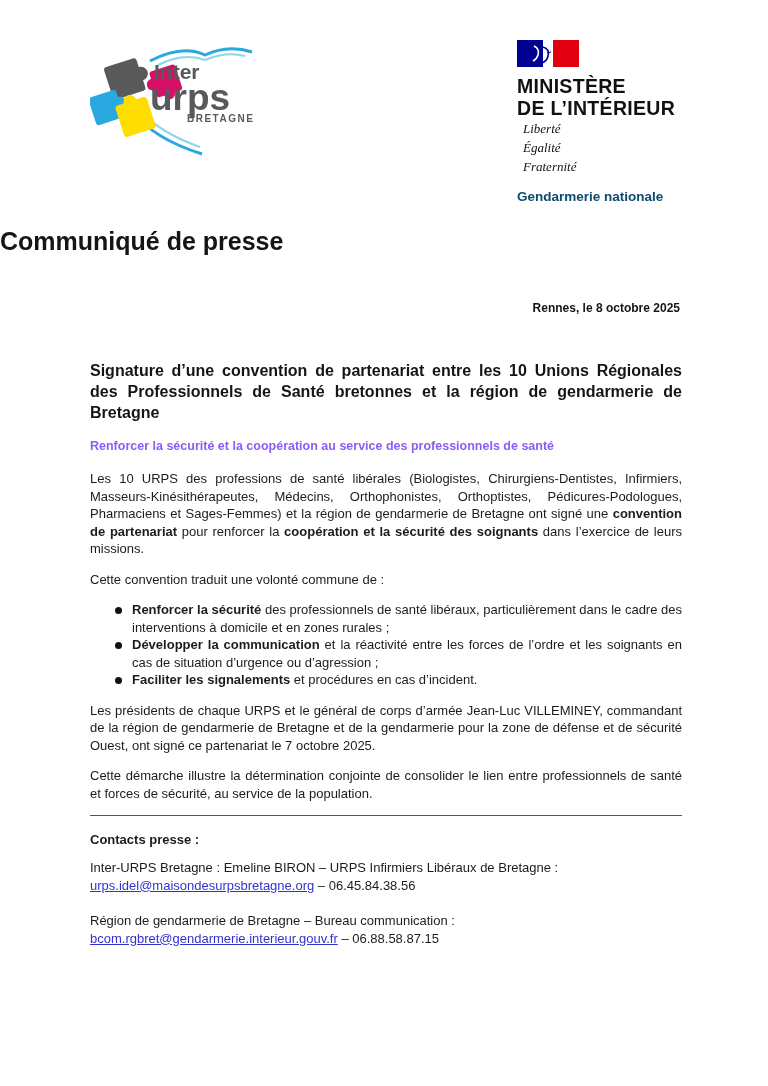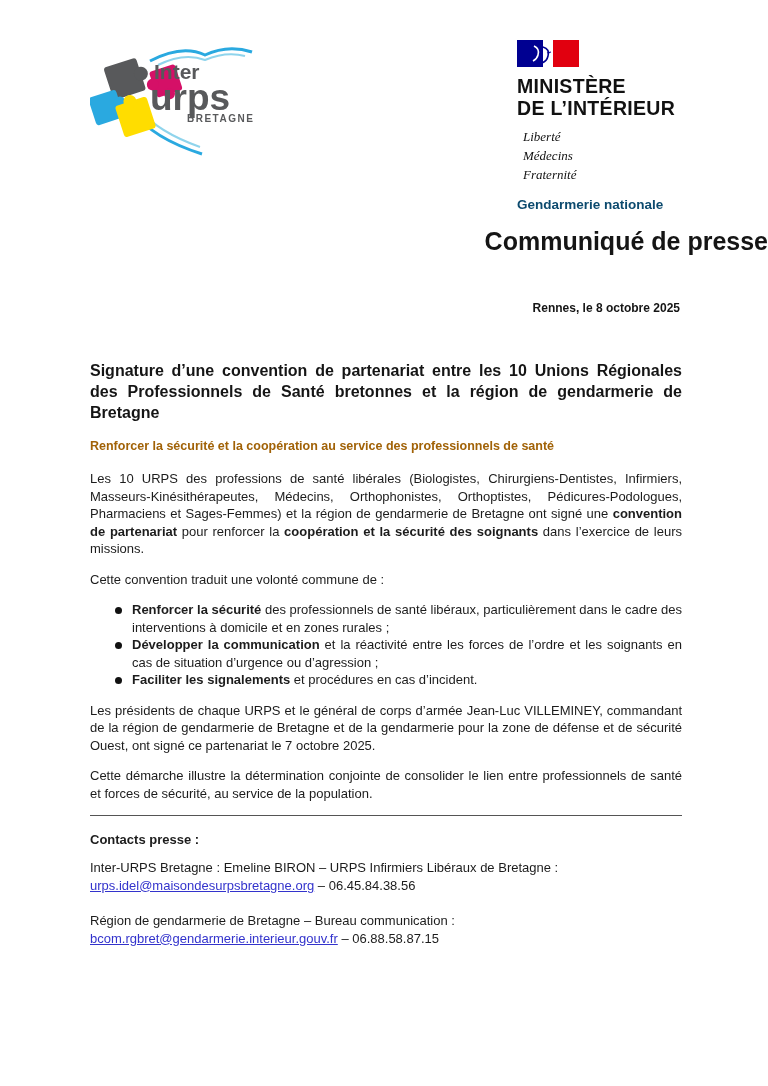--- a/index.html
+++ b/index.html
@@ -8,34 +8,34 @@
     font-family:"Liberation Sans","DejaVu Sans",sans-serif;
     color:#1c1c1c;-webkit-font-smoothing:antialiased;
   }
   .page{position:absolute;inset:0;background:#fff;padding-left:12px;}
 
   
   .logo-urps{position:absolute;left:90px;top:36px;width:190px;height:145px;}
   .ministry{position:absolute;left:517px;top:40px;width:210px;}
   .flag{display:block;width:62px;height:27px;margin-bottom:8px;}
   .min-name{font-weight:bold;font-size:19.5px;line-height:22px;color:#111;letter-spacing:.3px;}
-  .motto{margin-top:8px;margin-left:6px;font-family:"Liberation Serif","DejaVu Serif",serif;
+  .motto{margin-left:6px;font-family:"Liberation Serif","DejaVu Serif",serif;
          font-style:italic;font-size:13px;line-height:19px;color:#111;}
   .service{margin-top:13px;font-weight:bold;font-size:13.5px;color:#0c4a6e;}
 
   
-  .doc-title{position:absolute;top:227px;left:0;width:768px;margin:0;text-align:right;
+  .doc-title{position:absolute;top:227px;left:0;width:768px;margin:0;text-align:left;
              font-size:25px;font-weight:bold;color:#151515;}
   .dateline{position:absolute;top:301px;right:88px;font-size:12px;font-weight:bold;color:#151515;}
 
   
   .content{position:absolute;left:90px;top:360px;width:592px;}
   .headline{margin:0 0 15px 0;font-size:16px;line-height:21px;font-weight:bold;
             text-align:justify;color:#151515;}
-  .subheadline{margin:10px 0 15px 0;font-size:12.5px;line-height:17px;font-weight:bold;color:#a16207;}
+  .subheadline{margin:10px 0 15px 0;font-size:12.5px;line-height:17px;font-weight:bold;color:#8b5cf6;}
   .para{margin:0 0 13px 0;font-size:13px;line-height:17.5px;}
   .justify{text-align:justify;}
   .b{font-weight:bold;}
   ul.bullets{list-style:none;margin:0 0 13px 0;padding:0;}
   ul.bullets li{position:relative;padding-left:42px;font-size:13px;line-height:17.5px;text-align:justify;}
   ul.bullets li::before{content:"";position:absolute;left:25px;top:5.5px;width:7px;height:7px;
                         border-radius:50%;background:#111;}
   .divider{border:none;border-top:1px solid #555;margin:3px 0 0 0;height:0;}
   .contacts-heading{margin:16px 0 12px 0;font-size:13px;font-weight:bold;}
   .contact{margin-bottom:18px;}
@@ -92,21 +92,21 @@
       <path d="M17 6 q6 3 4 9 q-1 4 -5 6" fill="none" stroke="#ffffff" stroke-width="1.6"></path>
       <path d="M26 7 q7 2 5 9 q-1 5 -6 7" fill="none" stroke="#000091" stroke-width="1.6"></path>
       <path d="M30 13 l4 -1" stroke="#000091" stroke-width="1.2"></path>
     </svg>
     <div class="min-name">
       <div>MINISTÈRE</div>
       <div>DE L’INTÉRIEUR</div>
     </div>
     <div class="motto">
       <div>Liberté</div>
-      <div>Médecins</div>
+      <div>Égalité</div>
       <div>Fraternité</div>
     </div>
     <div class="service">Gendarmerie nationale</div>
   </div>
 
   <h1 class="doc-title">Communiqué de presse</h1>
   <div class="dateline">Rennes, le 8 octobre 2025</div>
 
   <main class="content">
     <h2 class="headline">Signature d’une convention de partenariat entre les 10 Unions Régionales des Professionnels de Santé bretonnes et la région de gendarmerie de Bretagne</h2>

